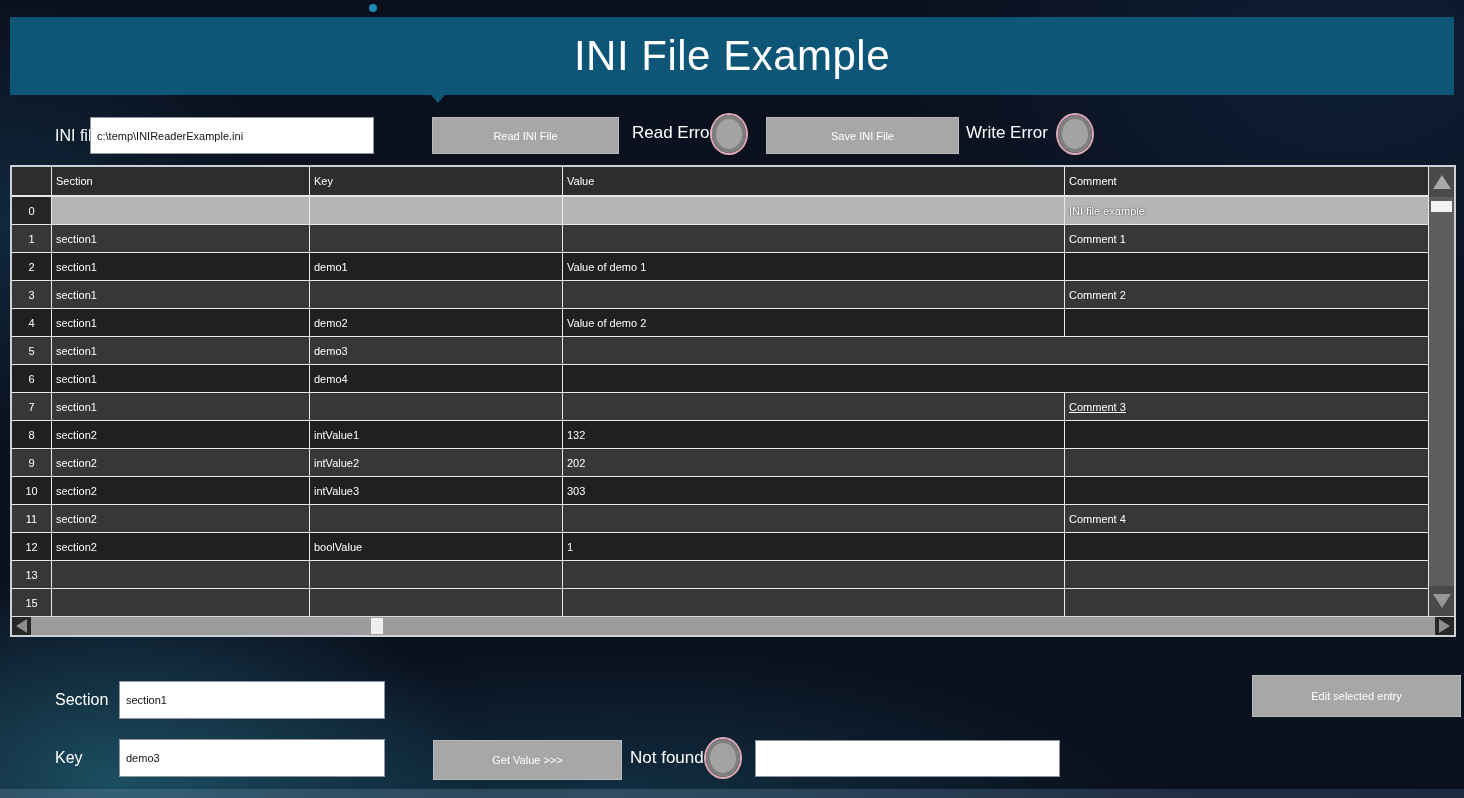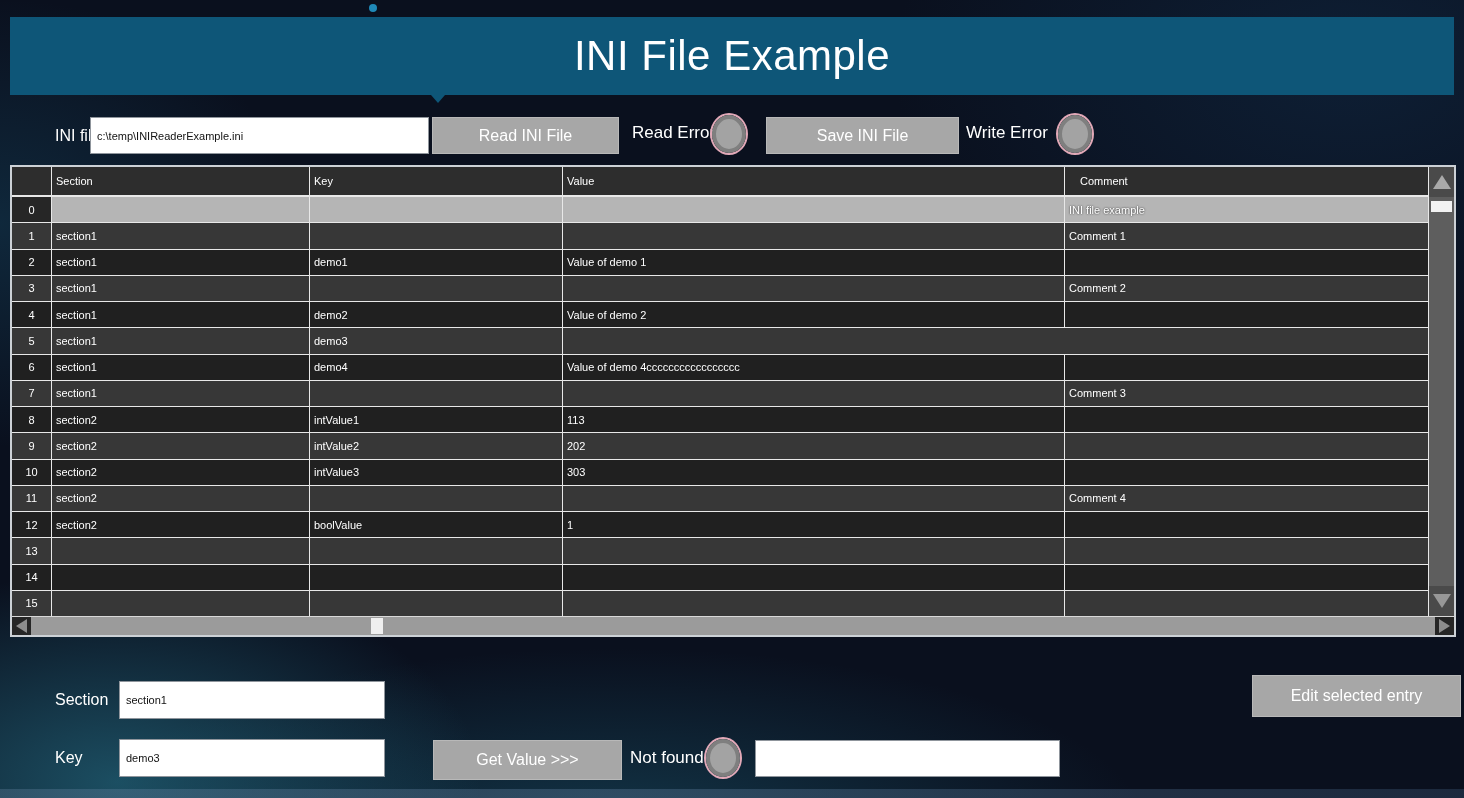--- a/index.html
+++ b/index.html
@@ -20,21 +20,21 @@
   
   .banner { left:10px; top:17px; width:1444px; height:78px; display:flex; align-items:center; justify-content:center; }
   .banner-title { font-size:42px; font-weight:400; color:#ffffff; letter-spacing:0.5px; }
   .decor-dot { left:369px; top:4px; width:8px; height:8px; border-radius:50%; background:#1f89b8; }
   .banner-notch { left:431px; top:95px; width:0; height:0; border-left:7px solid transparent; border-right:7px solid transparent; }
 
   
   .lbl { color:#fff; font-size:16px; white-space:nowrap; }
   .lbl-lg { color:#fff; font-size:17px; white-space:nowrap; }
   .textbox { background:#fff; border:1px solid #8f959c; color:#111; font-size:11px; display:flex; align-items:center; padding-left:6px; }
-  .btn { color:#fff; font-size:16px; display:flex; align-items:center; justify-content:center; border:1px solid #b8b8b8; cursor:default; }
+  .btn { color:#fff; font-size:11px; display:flex; align-items:center; justify-content:center; border:1px solid #b8b8b8; cursor:default; }
   .led { border-radius:50%; border:2px solid #e2a9b8; padding:0; display:flex; }
   .led-inner { flex:1; border-radius:50%; border:4px solid #7f7f7f; background:#a3a3a3; }
 
   
   .table-area {
     left:10px; top:165px; width:1446px; height:472px;
     border:2px solid #ccd1d6;
     display:grid;
     grid-template-columns:1fr 26px;
     grid-template-rows:30px 1fr 19px;
@@ -71,39 +71,39 @@
 </head>
 <body>
 
 <div class="abs banner" style="background:#0e5678;">
   <div class="banner-title">INI File Example</div>
 </div>
 <div class="abs decor-dot"></div>
 <div class="abs banner-notch" style="border-top:8px solid #0e5678;"></div>
 
 <div class="abs lbl" style="left:14px; top:127px;margin-left:41px;">INI file</div>
-<div class="abs textbox" style="left:90px; top:117px; width:339px; height:37px;">c:\temp\INIReaderExample.ini</div>
+<div class="abs textbox" style="left:90px; top:117px; width:284px; height:37px;">c:\temp\INIReaderExample.ini</div>
 <div class="abs btn" style="left:432px; top:117px; width:187px; height:37px; background:#a7a7a7;">Read INI File</div>
 <div class="abs lbl-lg" style="left:632px; top:123px;">Read Error</div>
 <div class="abs led" style="left:710px; top:113px; width:38px; height:42px;">
     <div class="led-inner"></div>
   </div>
 <div class="abs btn" style="left:766px; top:117px; width:193px; height:37px; background:#a7a7a7;">Save INI File</div>
 <div class="abs lbl-lg" style="left:966px; top:123px;">Write Error</div>
 <div class="abs led" style="left:1056px; top:113px; width:38px; height:42px;">
     <div class="led-inner"></div>
   </div>
 
 <div class="abs table-area">
   <div class="t-header">
     <div class="hcell"></div>
     <div class="hcell">Section</div>
     <div class="hcell">Key</div>
     <div class="hcell">Value</div>
-    <div class="hcell" style="border-right:none;margin-left:11px;">Comment</div>
+    <div class="hcell" style="border-right:none;">Comment</div>
   </div>
 
   <div class="t-body" id="tbody">
       <div class="trow selected even">
         <div class="cell num">0</div>
         <div class="cell section"></div>
         <div class="cell key"></div>
         <div class="cell value"></div>
         <div class="cell comment" style="border-right: none;">INI file example</div>
       </div>
@@ -138,35 +138,34 @@
       <div class="trow odd">
         <div class="cell num">5</div>
         <div class="cell section">section1</div>
         <div class="cell key">demo3</div>
         <div class="cell comment" style="border-right: none;"></div>
       </div>
       <div class="trow even">
         <div class="cell num">6</div>
         <div class="cell section">section1</div>
         <div class="cell key">demo4</div>
-        <div class="cell value">Value of demo 4ccccccccccccccccc</div>
         <div class="cell comment" style="border-right: none;"></div>
       </div>
       <div class="trow odd">
         <div class="cell num">7</div>
         <div class="cell section">section1</div>
         <div class="cell key"></div>
         <div class="cell value"></div>
-        <div class="cell comment" style="border-right: none;">Comment 3</div>
+        <div class="cell comment" style="border-right: none; text-decoration: underline;">Comment 3</div>
       </div>
       <div class="trow even">
         <div class="cell num">8</div>
         <div class="cell section">section2</div>
         <div class="cell key">intValue1</div>
-        <div class="cell value">113</div>
+        <div class="cell value">132</div>
         <div class="cell comment" style="border-right: none;"></div>
       </div>
       <div class="trow odd">
         <div class="cell num">9</div>
         <div class="cell section">section2</div>
         <div class="cell key">intValue2</div>
         <div class="cell value">202</div>
         <div class="cell comment" style="border-right: none;"></div>
       </div>
       <div class="trow even">
@@ -185,27 +184,20 @@
       </div>
       <div class="trow even">
         <div class="cell num">12</div>
         <div class="cell section">section2</div>
         <div class="cell key">boolValue</div>
         <div class="cell value">1</div>
         <div class="cell comment" style="border-right: none;"></div>
       </div>
       <div class="trow odd">
         <div class="cell num">13</div>
-        <div class="cell section"></div>
-        <div class="cell key"></div>
-        <div class="cell value"></div>
-        <div class="cell comment" style="border-right: none;"></div>
-      </div>
-      <div class="trow even">
-        <div class="cell num">14</div>
         <div class="cell section"></div>
         <div class="cell key"></div>
         <div class="cell value"></div>
         <div class="cell comment" style="border-right: none;"></div>
       </div>
       <div class="trow odd">
         <div class="cell num">15</div>
         <div class="cell section"></div>
         <div class="cell key"></div>
         <div class="cell value"></div>

